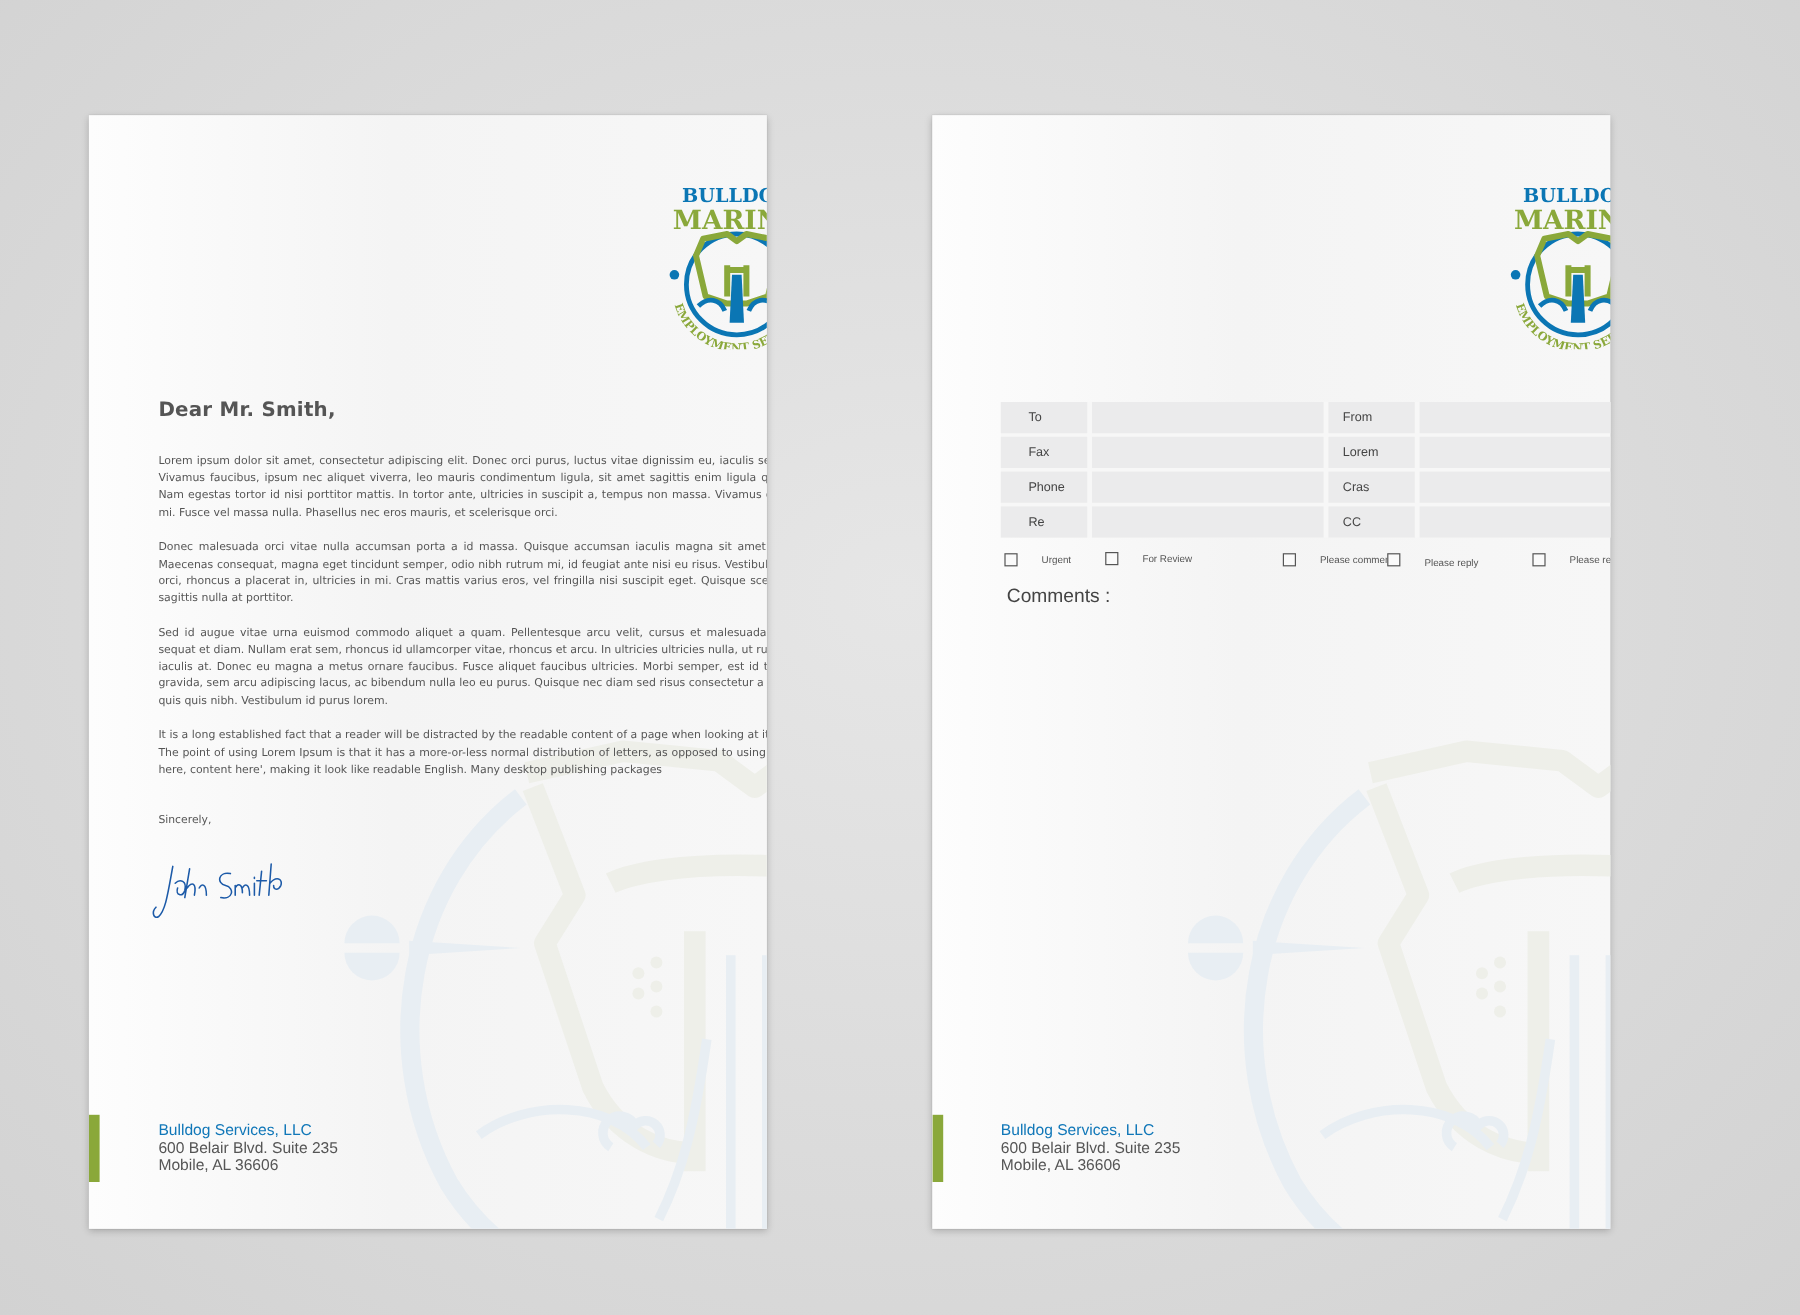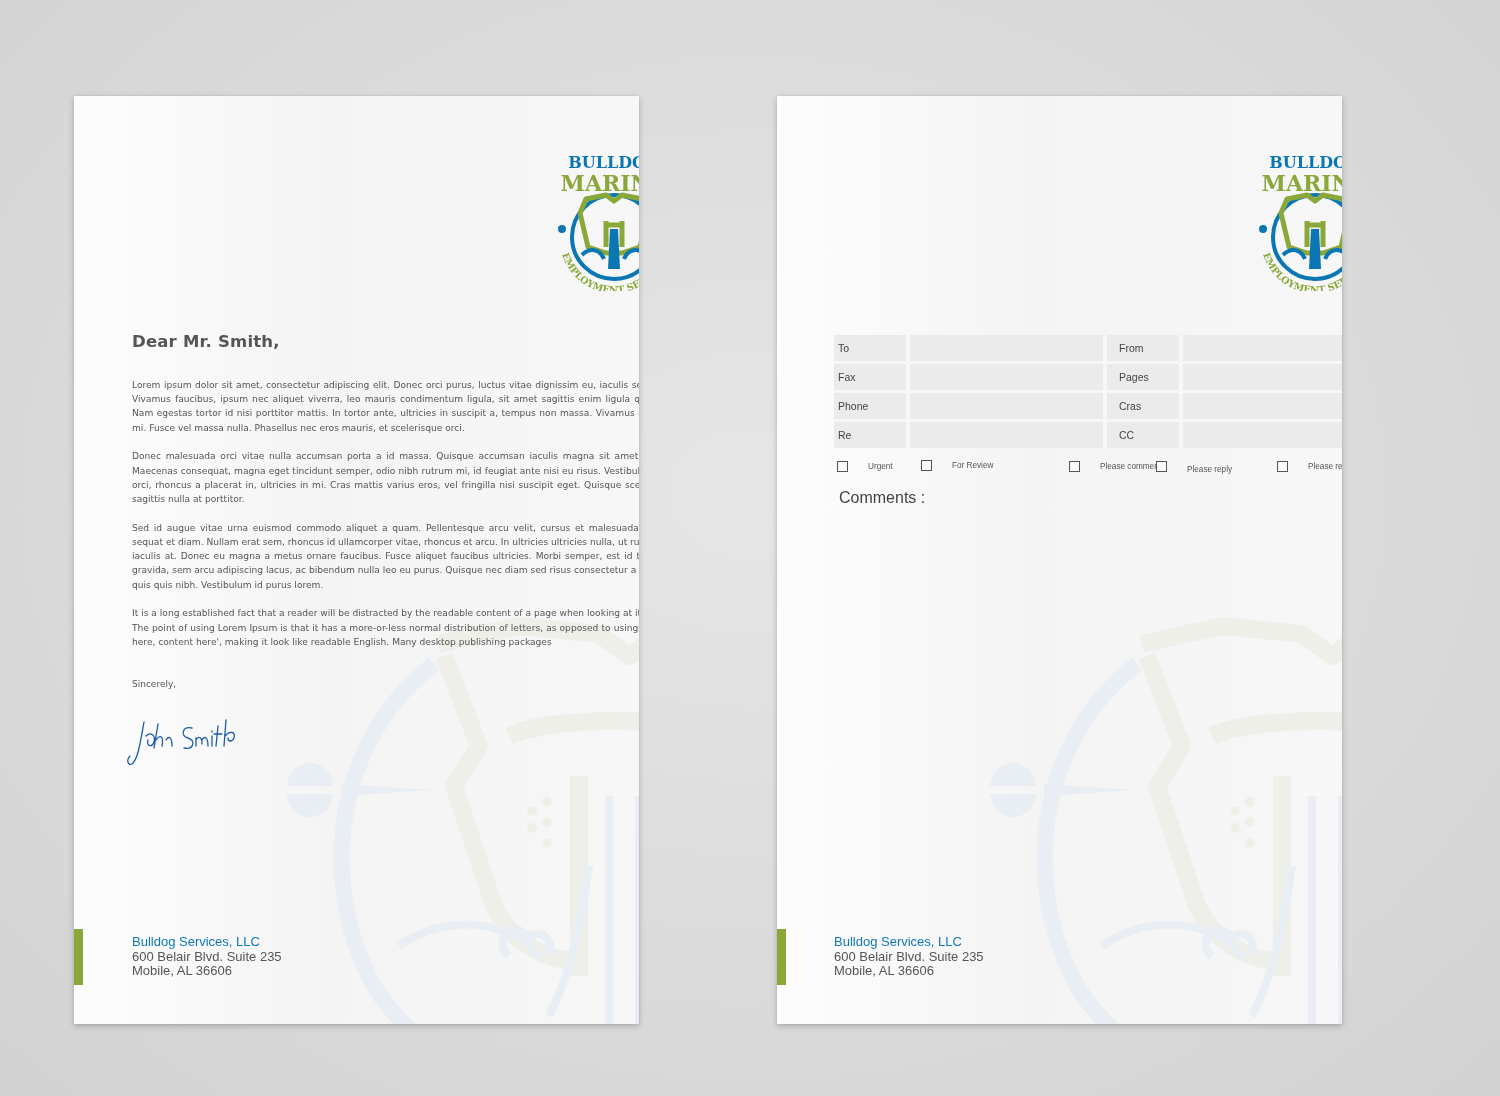--- a/index.html
+++ b/index.html
@@ -59,21 +59,21 @@
     .footer .company { color: #1077b8; }
 
     
     .fax-grid {
       position: absolute; left: 57px; top: 239px; width: 546px;
       display: grid; grid-template-columns: 72px 193px 72px 193px; column-gap: 4px; row-gap: 3px;
       background: #f7f7f7; padding: 0;
     }
     .cell {
       height: 26px; background: #ebebec; font-size: 10.5px; color: #444;
-      display: flex; align-items: center; padding-left: 4px; box-sizing: border-box;
+      display: flex; align-items: center; padding-left: 23px; box-sizing: border-box;
     }
     .cell.value { padding: 0; }
     .cell.lbl-right { padding-left: 12px; }
     .check-row {
       position: absolute; left: 60px; top: 364px; width: 540px; height: 16px;
     }
     .check {
       position: absolute; top: 0; display: flex; align-items: center; gap: 20px;
       font-size: 8.2px; color: #555;
     }
@@ -211,21 +211,21 @@
   </svg>
 
   <div class="fax-grid">
     <div class="cell">To</div>
     <div class="cell value"></div>
     <div class="cell lbl-right">From</div>
     <div class="cell value"></div>
 
     <div class="cell">Fax</div>
     <div class="cell value"></div>
-    <div class="cell lbl-right">Pages</div>
+    <div class="cell lbl-right">Lorem</div>
     <div class="cell value"></div>
 
     <div class="cell">Phone</div>
     <div class="cell value"></div>
     <div class="cell lbl-right">Cras</div>
     <div class="cell value"></div>
 
     <div class="cell">Re</div>
     <div class="cell value"></div>
     <div class="cell lbl-right">CC</div>

